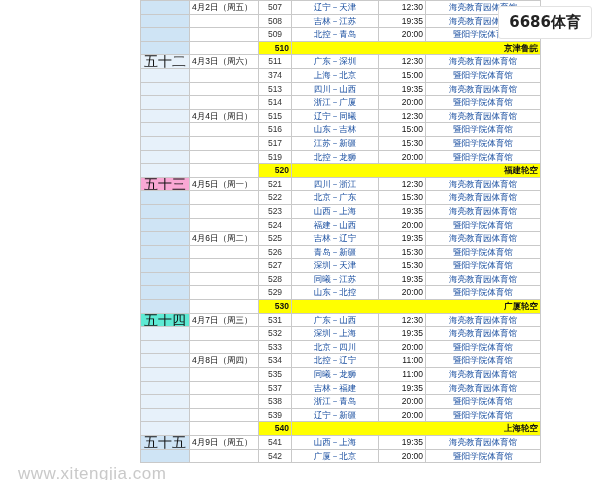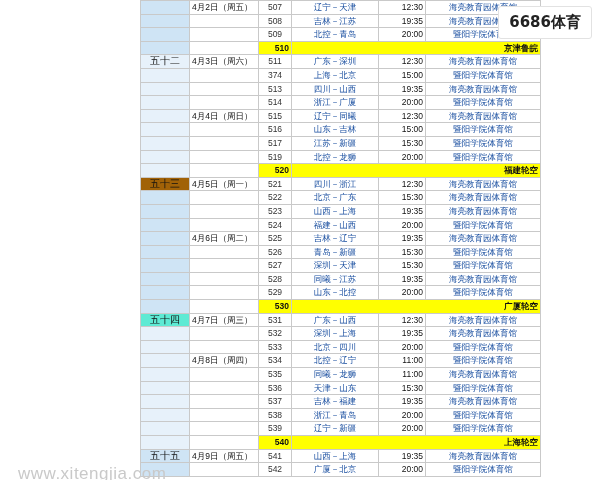--- a/index.html
+++ b/index.html
@@ -13,21 +13,21 @@
     position:absolute;left:140px;top:0;width:380px;
   }
   table{border-collapse:collapse;width:380px;table-layout:fixed;}
   td{
     border:1px solid #c9c9c9;
     height:12.6px;line-height:12.6px;
     padding:0 2px;
     font-size:8.5px;
     white-space:nowrap;overflow:hidden;
   }
-  .c-round{width:44px;text-align:center;background:#dbeaf7;font-size:10px;}
+  .c-round{width:44px;text-align:center;background:#dbeaf7;font-size:14px;}
   .c-date{width:64px;text-align:left;background:#ffffff;}
   .c-no{width:28px;text-align:center;color:#333;}
   .c-match{width:82px;text-align:center;color:#1a4fa0;margin-top:19px;}
   .c-time{width:42px;text-align:right;}
   .c-ch{width:110px;text-align:center;color:#1a4fa0;}
   tr.sep td{background:#ffff00;text-align:right;font-weight:bold;color:#111;}
   tr.sep td.c-no{background:#ffff00;color:#111;}
   #leftfill{
     position:absolute;left:0;top:0;width:140px;height:480px;background:#ffffff;
   }
@@ -149,21 +149,21 @@
           <td class="c-time">20:00</td>
           <td class="c-ch">暨阳学院体育馆</td>
         </tr>
         <tr class="sep">
           <td class="c-round" style="background: rgb(231, 241, 250);"></td>
           <td class="c-date" style="background: rgb(255, 255, 255);"></td>
           <td class="c-no">520</td>
           <td colspan="3">福建轮空</td>
         </tr>
         <tr>
-          <td class="c-round" style="background: #a16207;">五十三</td>
+          <td class="c-round" style="background: #f9a8d4;">五十三</td>
           <td class="c-date">4月5日（周一）</td>
           <td class="c-no">521</td>
           <td class="c-match">四川－浙江</td>
           <td class="c-time">12:30</td>
           <td class="c-ch">海亮教育园体育馆</td>
         </tr>
         <tr>
           <td class="c-round" style="background: rgb(207, 228, 245);"></td>
           <td class="c-date"></td>
           <td class="c-no">522</td>
@@ -265,28 +265,20 @@
           <td class="c-time">11:00</td>
           <td class="c-ch">暨阳学院体育馆</td>
         </tr>
         <tr>
           <td class="c-round" style="background: rgb(231, 241, 250);"></td>
           <td class="c-date"></td>
           <td class="c-no">535</td>
           <td class="c-match">同曦－龙狮</td>
           <td class="c-time">11:00</td>
           <td class="c-ch">海亮教育园体育馆</td>
-        </tr>
-        <tr>
-          <td class="c-round" style="background: rgb(231, 241, 250);"></td>
-          <td class="c-date"></td>
-          <td class="c-no">536</td>
-          <td class="c-match">天津－山东</td>
-          <td class="c-time">15:30</td>
-          <td class="c-ch">暨阳学院体育馆</td>
         </tr>
         <tr>
           <td class="c-round" style="background: rgb(231, 241, 250);"></td>
           <td class="c-date"></td>
           <td class="c-no">537</td>
           <td class="c-match">吉林－福建</td>
           <td class="c-time">19:35</td>
           <td class="c-ch">海亮教育园体育馆</td>
         </tr>
         <tr>

